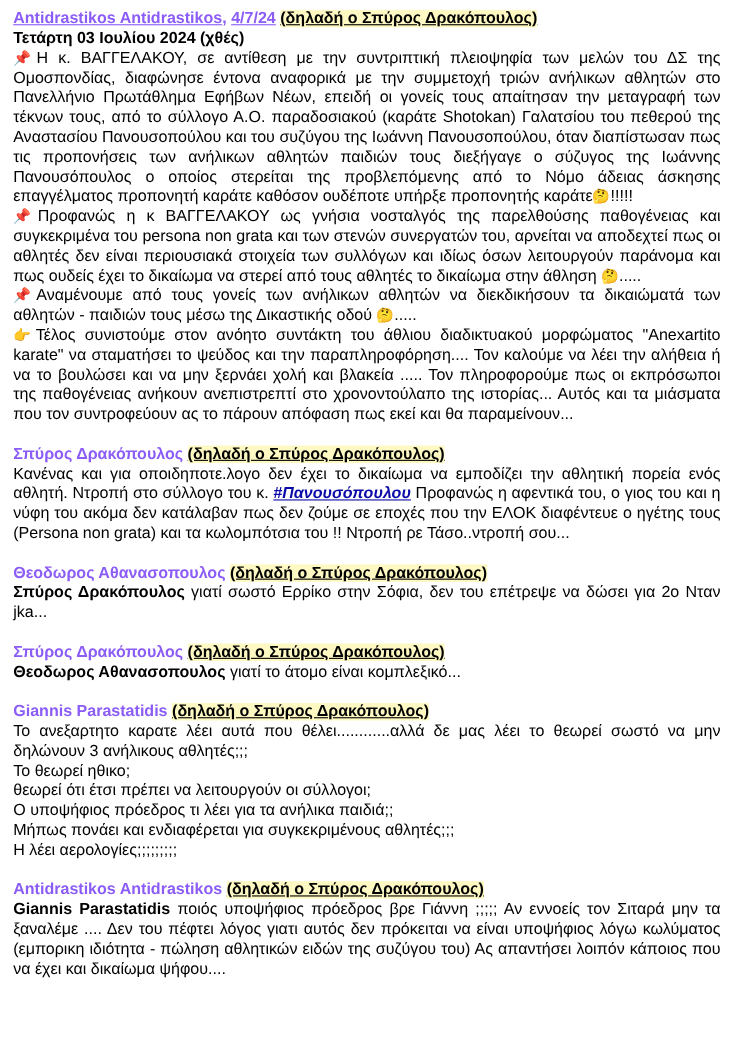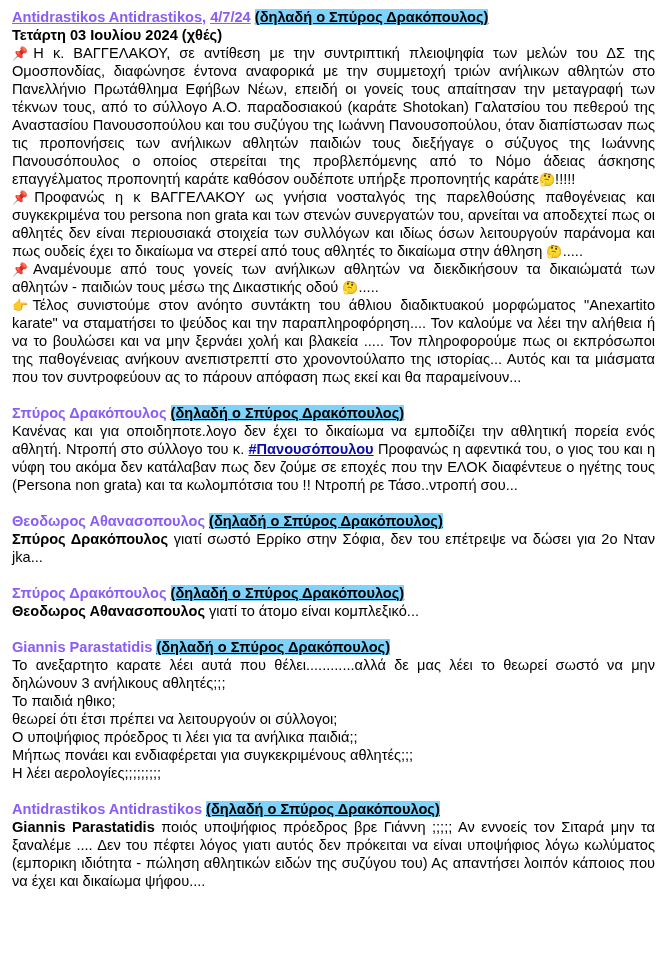--- a/index.html
+++ b/index.html
@@ -32,32 +32,33 @@
       height: 18px;
     }
     .author {
       color: #8b5cf6;
       font-weight: bold;
     }
     .author-u {
       text-decoration: underline;
     }
     .hl {
-      background: #7dd3fc;
+      background: #fef9c3;
       font-weight: bold;
       text-decoration: underline;
       color: #000;
     }
     .bold { font-weight: bold; }
     .mention { font-weight: bold; }
     .hashtag {
       color: #0a0aa8;
       font-weight: bold;
       text-decoration: underline;
       cursor: pointer;
+      font-style: italic;
     }
     .emoji {
       font-size: 13px;
       line-height: 14px;
     }
     .ribbon { color: #f0a020; }
   </style>
 </head>
 <body>
 
@@ -121,21 +122,21 @@
   </div>
 
   <div class="gap"></div>
 
   <div class="block">
     <div class="para">
       <span class="author">Giannis Parastatidis</span>
       <span class="hl">(δηλαδή ο Σπύρος Δρακόπουλος)</span>
     </div>
     <div class="para">Το ανεξαρτητο καρατε λέει αυτά που θέλει............αλλά δε μας λέει το θεωρεί σωστό να μην δηλώνουν 3 ανήλικους αθλητές;;;</div>
-    <div class="para">Το παιδιά ηθικο;</div>
+    <div class="para">Το θεωρεί ηθικο;</div>
     <div class="para">θεωρεί ότι έτσι πρέπει να λειτουργούν οι σύλλογοι;</div>
     <div class="para">Ο υποψήφιος πρόεδρος τι λέει για τα ανήλικα παιδιά;;</div>
     <div class="para">Μήπως πονάει και ενδιαφέρεται για συγκεκριμένους αθλητές;;;</div>
     <div class="para">Η λέει αερολογίες;;;;;;;;;</div>
   </div>
 
   <div class="gap"></div>
 
   <div class="block">
     <div class="para">

